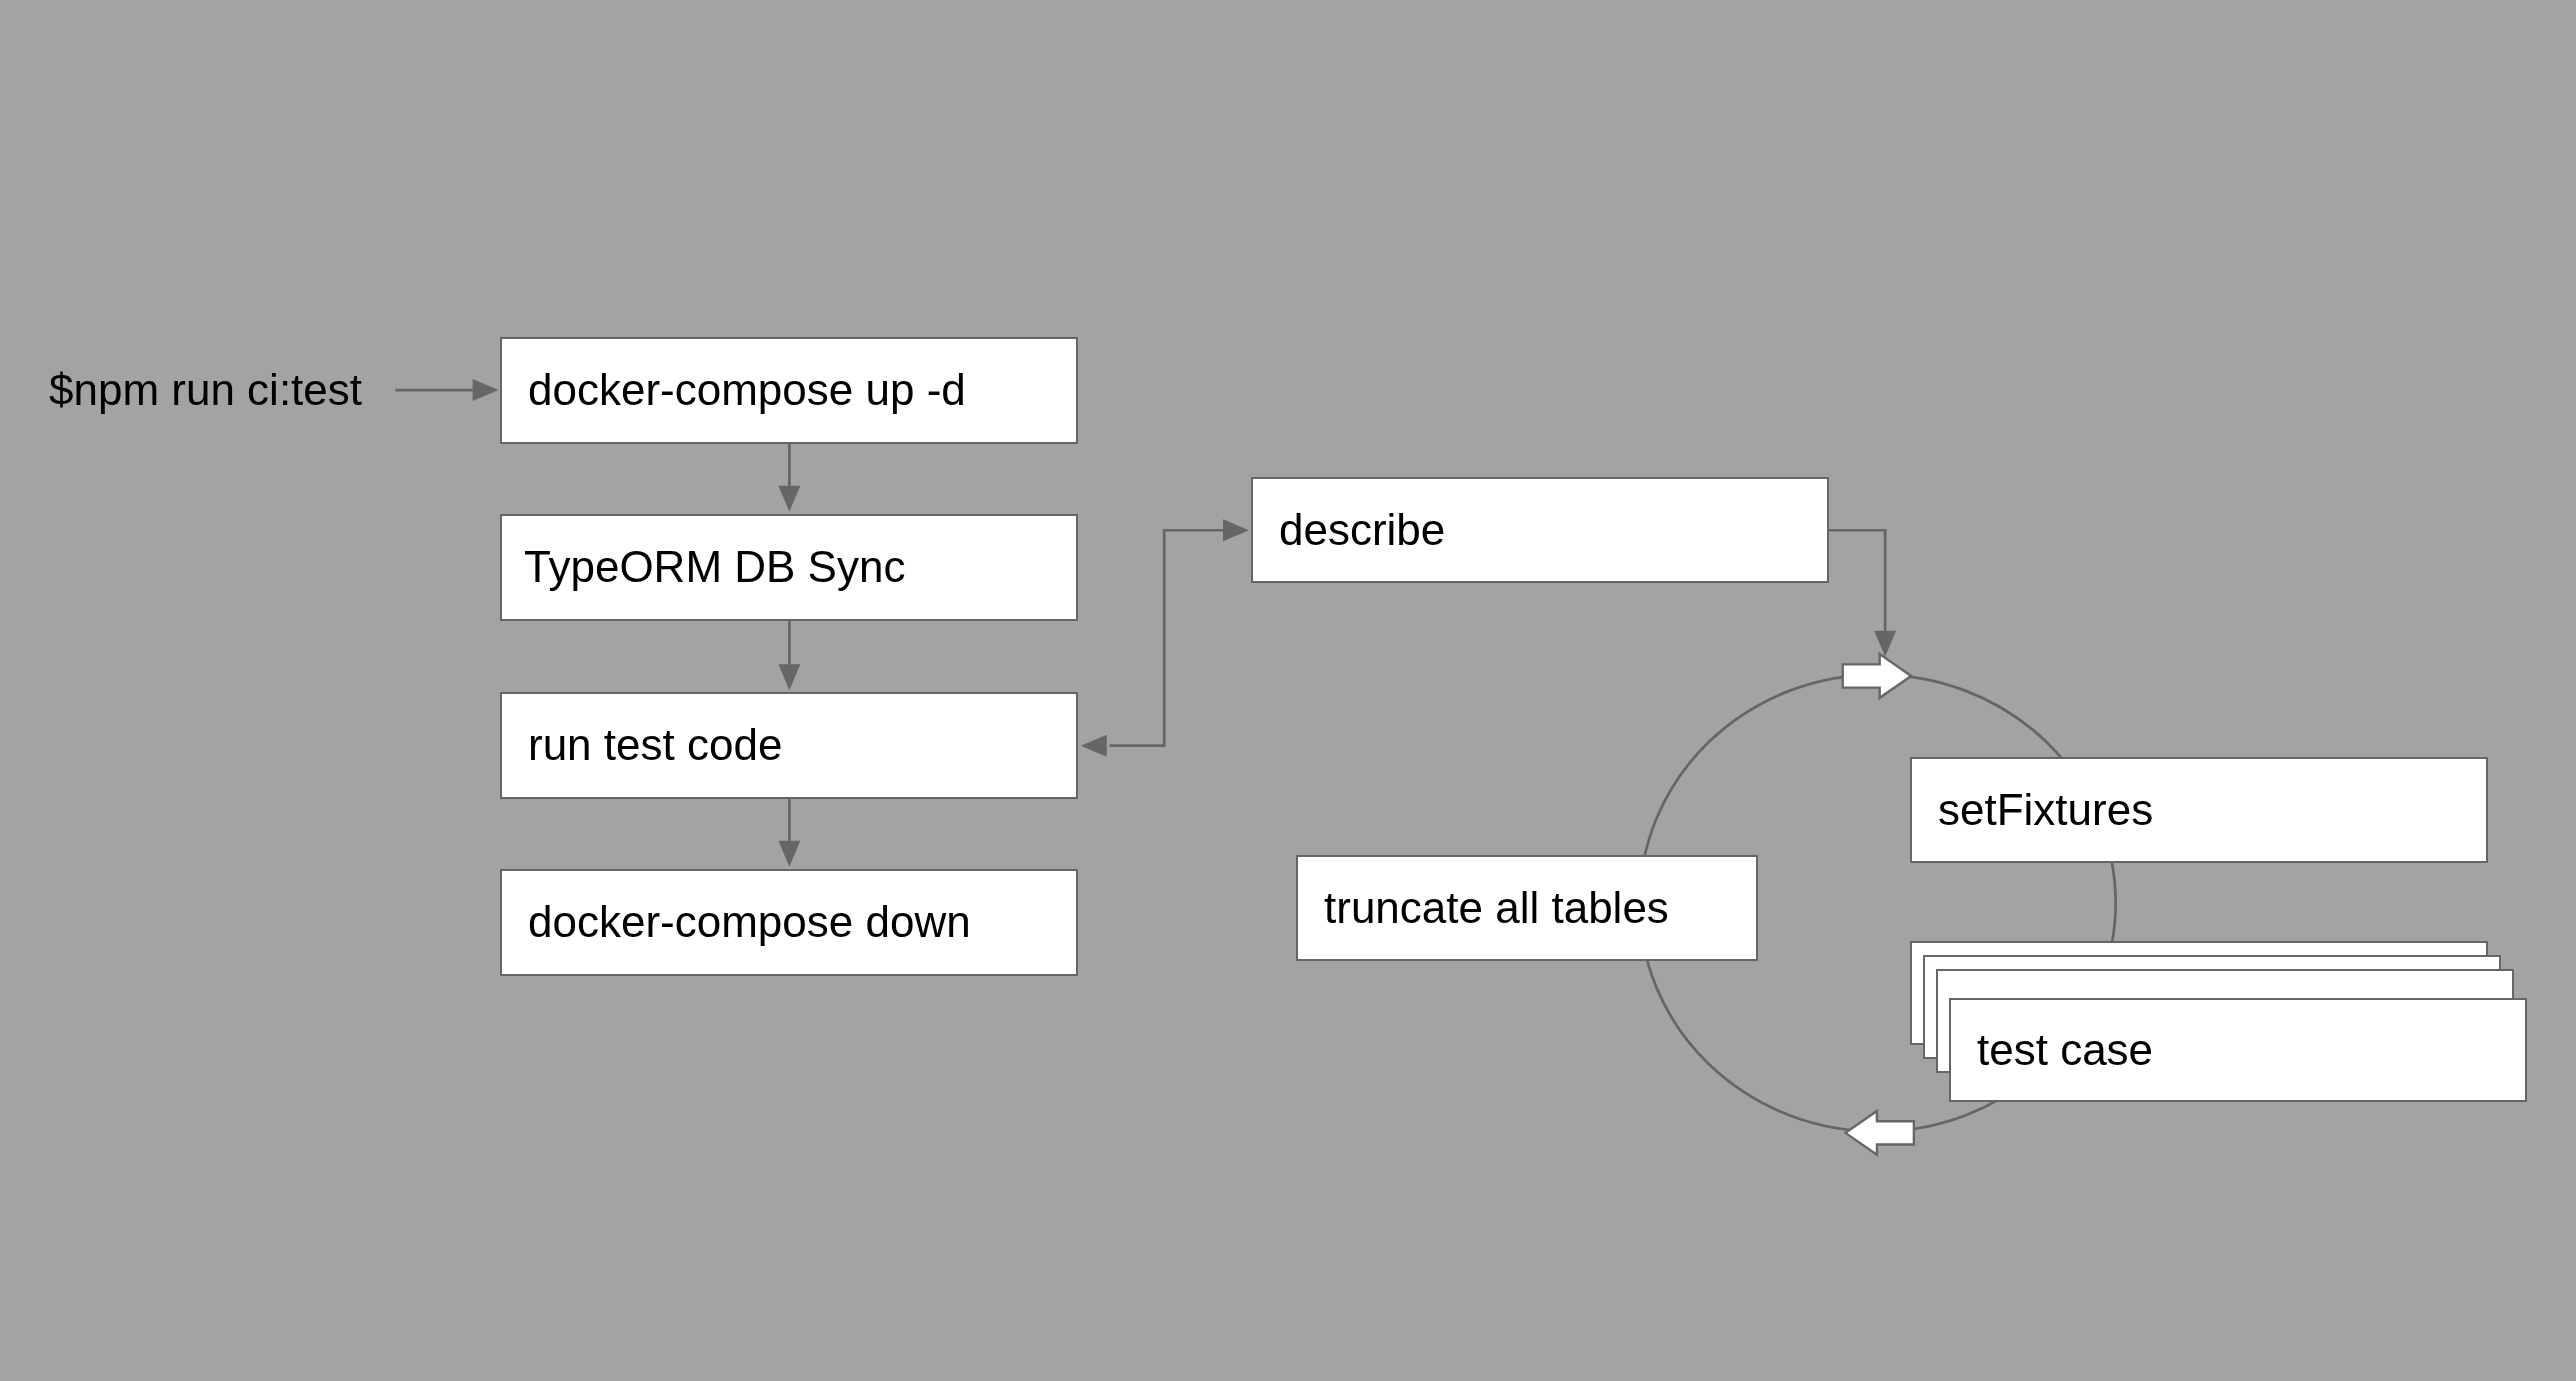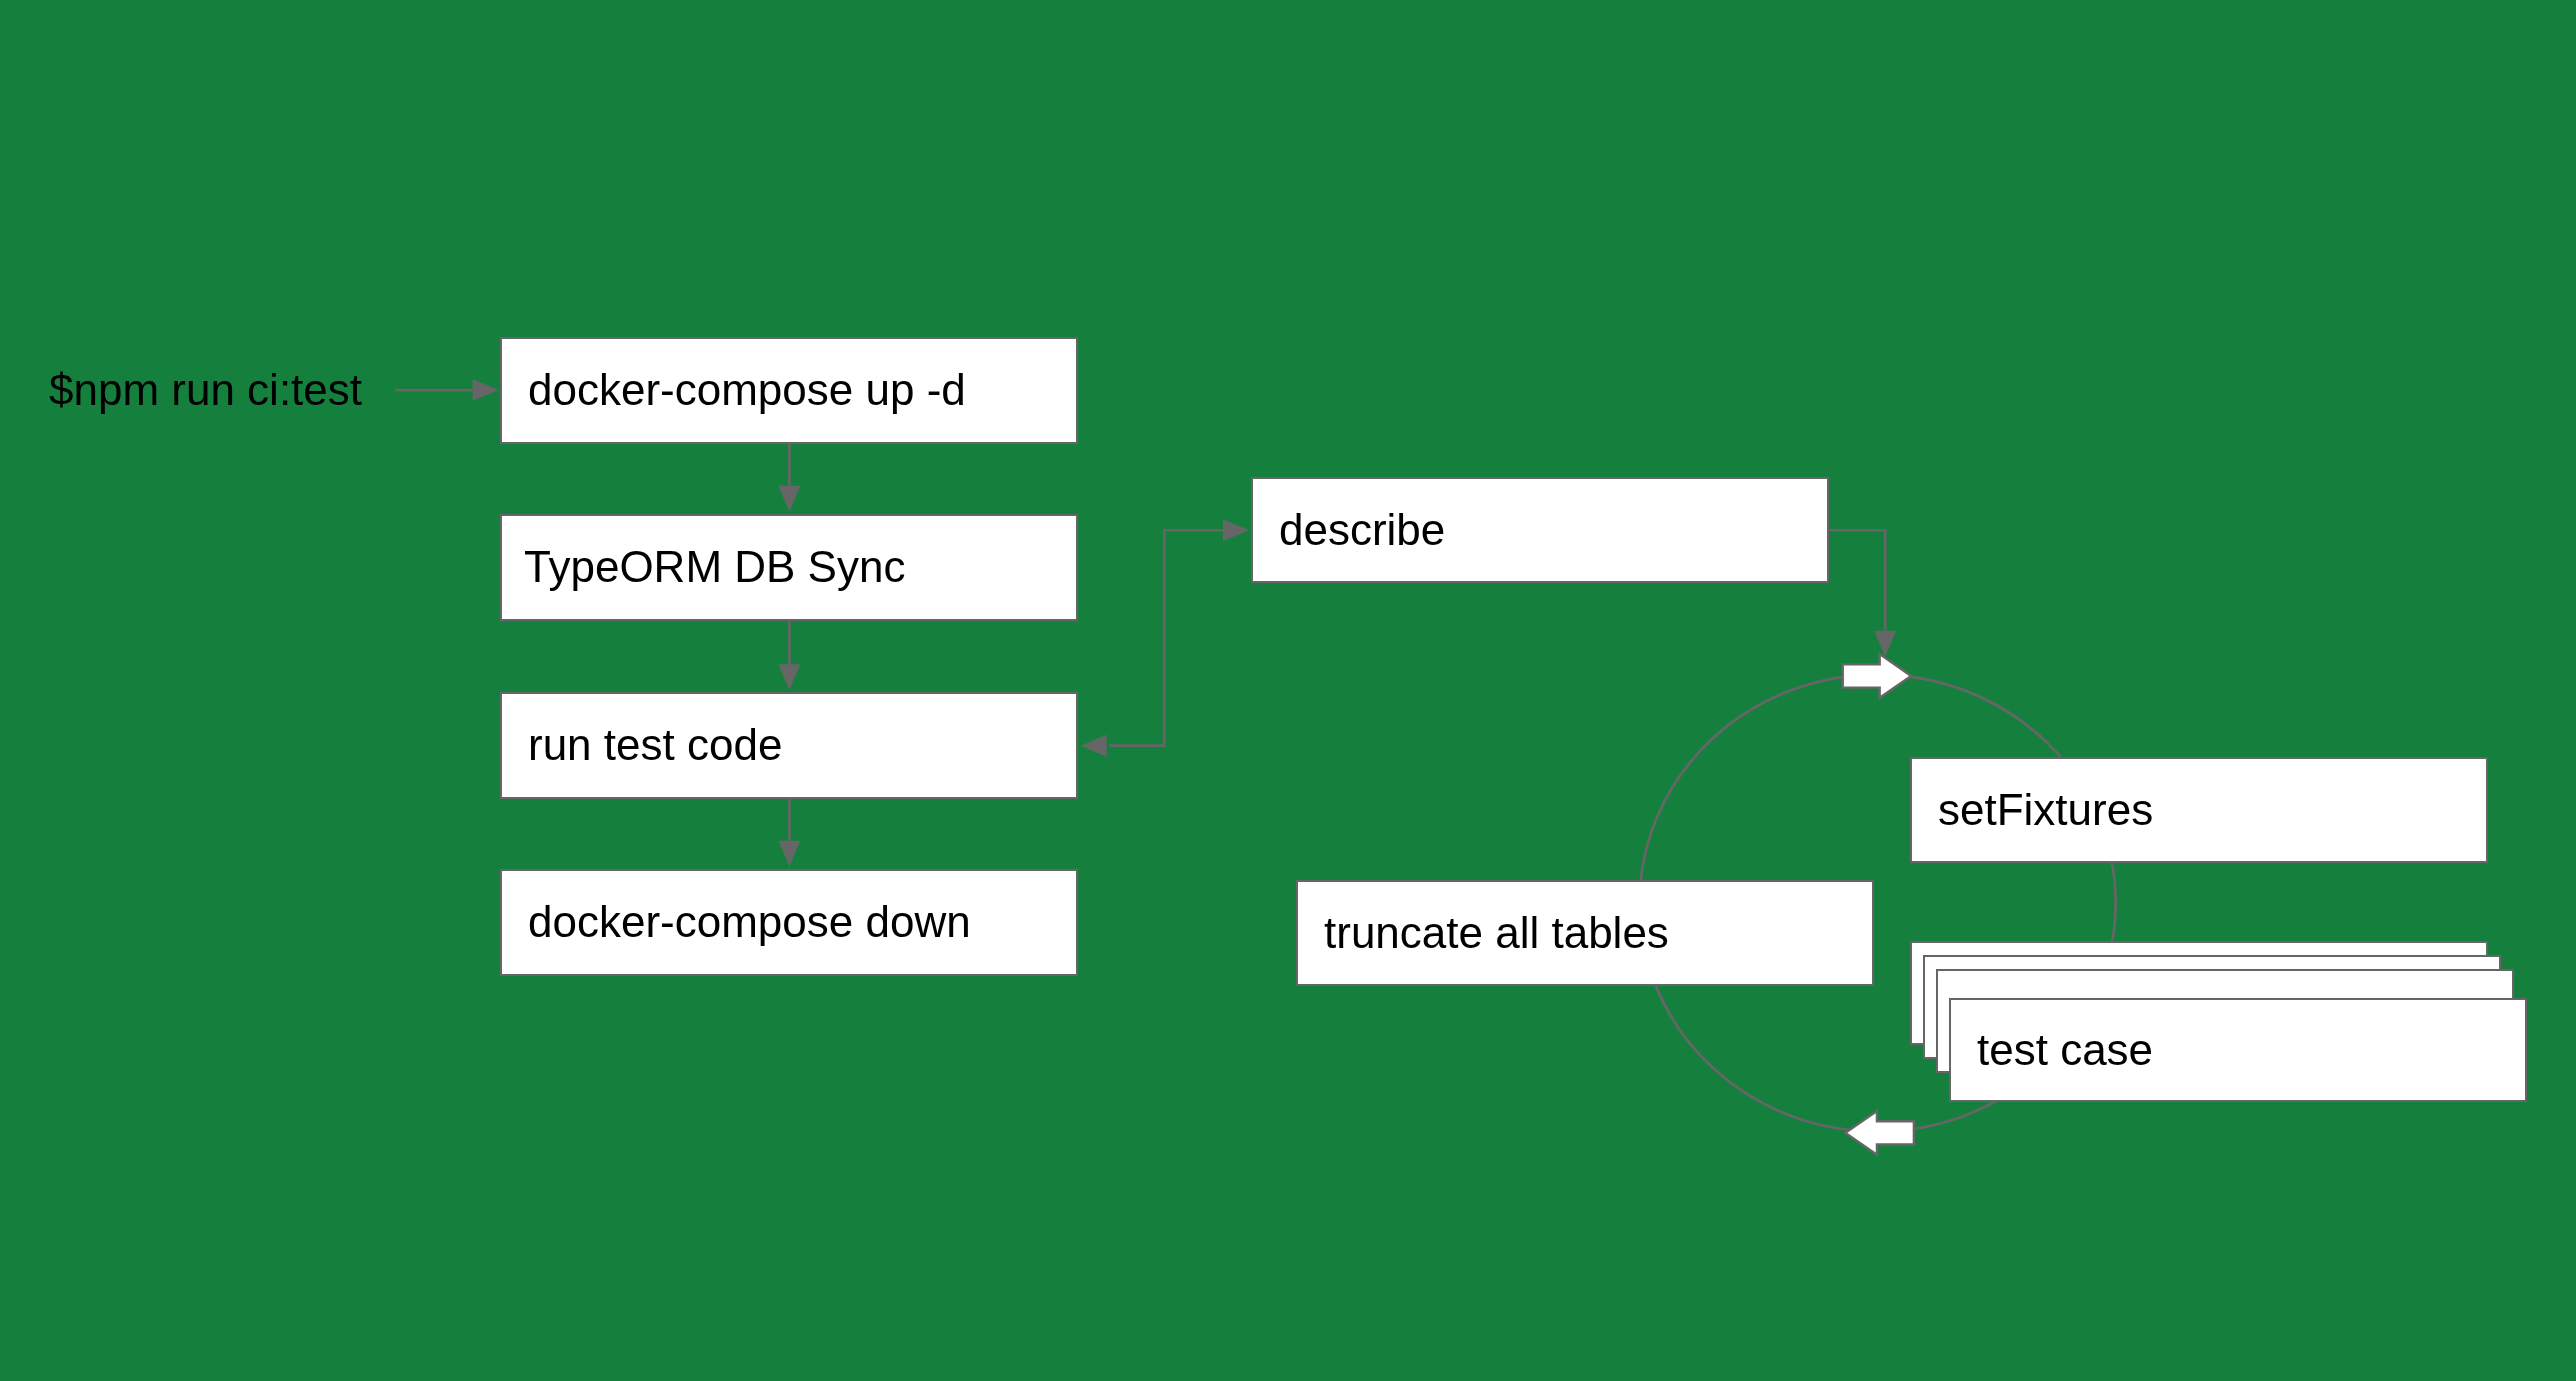--- a/index.html
+++ b/index.html
@@ -4,21 +4,21 @@
 <style>
   html, body {
     margin: 0;
     padding: 0;
     background: #ffffff;
   }
   #canvas {
     position: relative;
     width: 2576px;
     height: 1382px;
-    background: #15803d;
+    background: #a3a3a3;
     overflow: hidden;
     font-family: "Liberation Sans", sans-serif;
   }
   #connector-layer {
     position: absolute;
     left: 0;
     top: 0;
     width: 2576px;
     height: 1382px;
   }
@@ -48,21 +48,21 @@
     white-space: nowrap;
     line-height: 44px;
   }
 
   
   #node-docker-up    { left: 500px;  top: 337px;  width: 578px; height: 107px; }
   #node-typeorm      { left: 500px;  top: 514px;  width: 578px; height: 107px; padding-left: 22px; }
   #node-run-test     { left: 500px;  top: 692px; width: 578px; height: 107px; }
   #node-docker-down  { left: 500px;  top: 869px; width: 578px; height: 107px; }
   #node-describe     { left: 1251px; top: 477px;  width: 578px; height: 106px; }
-  #node-truncate     { left: 1296px; top: 880px; width: 578px; height: 106px; }
+  #node-truncate     { left: 1296px; top: 855px; width: 462px; height: 106px; }
   #node-setfixtures  { left: 1910px; top: 757px; width: 578px; height: 106px; }
   #stack-layer-1     { left: 1910px; top: 941px; width: 578px; height: 104px; }
   #stack-layer-2     { left: 1923px; top: 955px; width: 578px; height: 104px; }
   #stack-layer-3     { left: 1936px; top: 969px; width: 578px; height: 104px; }
   #node-test-case    { left: 1949px; top: 984px; width: 578px; height: 104px; margin-top: 14px; }
   #cli-command-label { left: 49px;   top: 368px; }
 </style>
 </head>
 <body>
 

